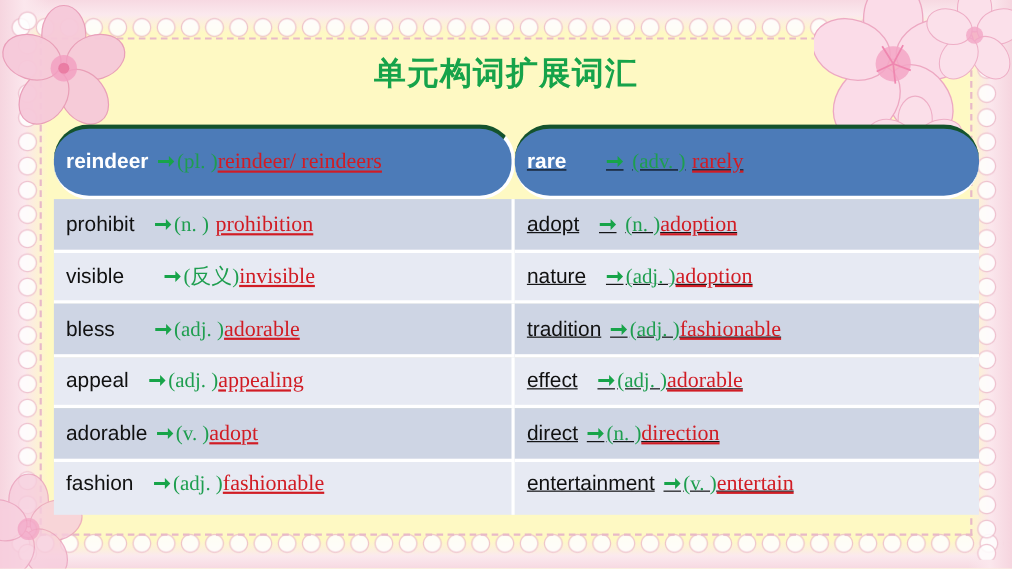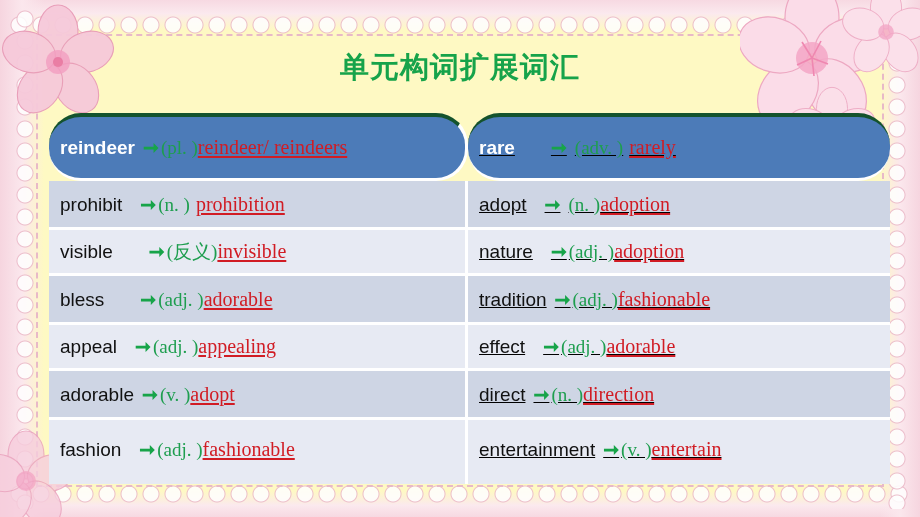--- a/index.html
+++ b/index.html
@@ -98,21 +98,21 @@
     line-height:1.32;
   }
   .vocab-table td:last-child { border-right:none;text-decoration:underline; }
   .vocab-table tr:first-child td { border-top:4px solid #14532d;border-radius:32px; }
   .col-l { width:419px; }
   .col-r { width:422px; }
 
   tr.row-head td { background:#4C7BB8; height:68px; }
   tr.row-a td    { background:#ced5e4; height:49px; }
   tr.row-b td    { background:#e7eaf3; height:46px; }
-  tr.row-last td { border-bottom:none; height:64px; vertical-align:top; padding-top:16px; }
+  tr.row-last td { border-bottom:none; height:48px; vertical-align:top; padding-top:6px; }
 
   
   .base      { color:#111111; font-family:"Liberation Sans", sans-serif; font-size:19px; }
   .row-head .base { color:#ffffff; font-weight:bold; }
   .arrow     { color:#17A449; font-weight:bold; font-size:19px; padding:0 2px; }
   .pos       { color:#1E9E4F; font-family:"Liberation Serif", serif; font-size:19px; }
   .pos-cn    { color:#1E9E4F; font-family:"Liberation Serif", serif; font-size:19px; }
   .target    { color:#D11C24; font-family:"Liberation Serif", serif; font-size:20px;
                text-decoration:underline; text-underline-offset:2px; }
   .gap-sm { display:inline-block; width:6px; }

